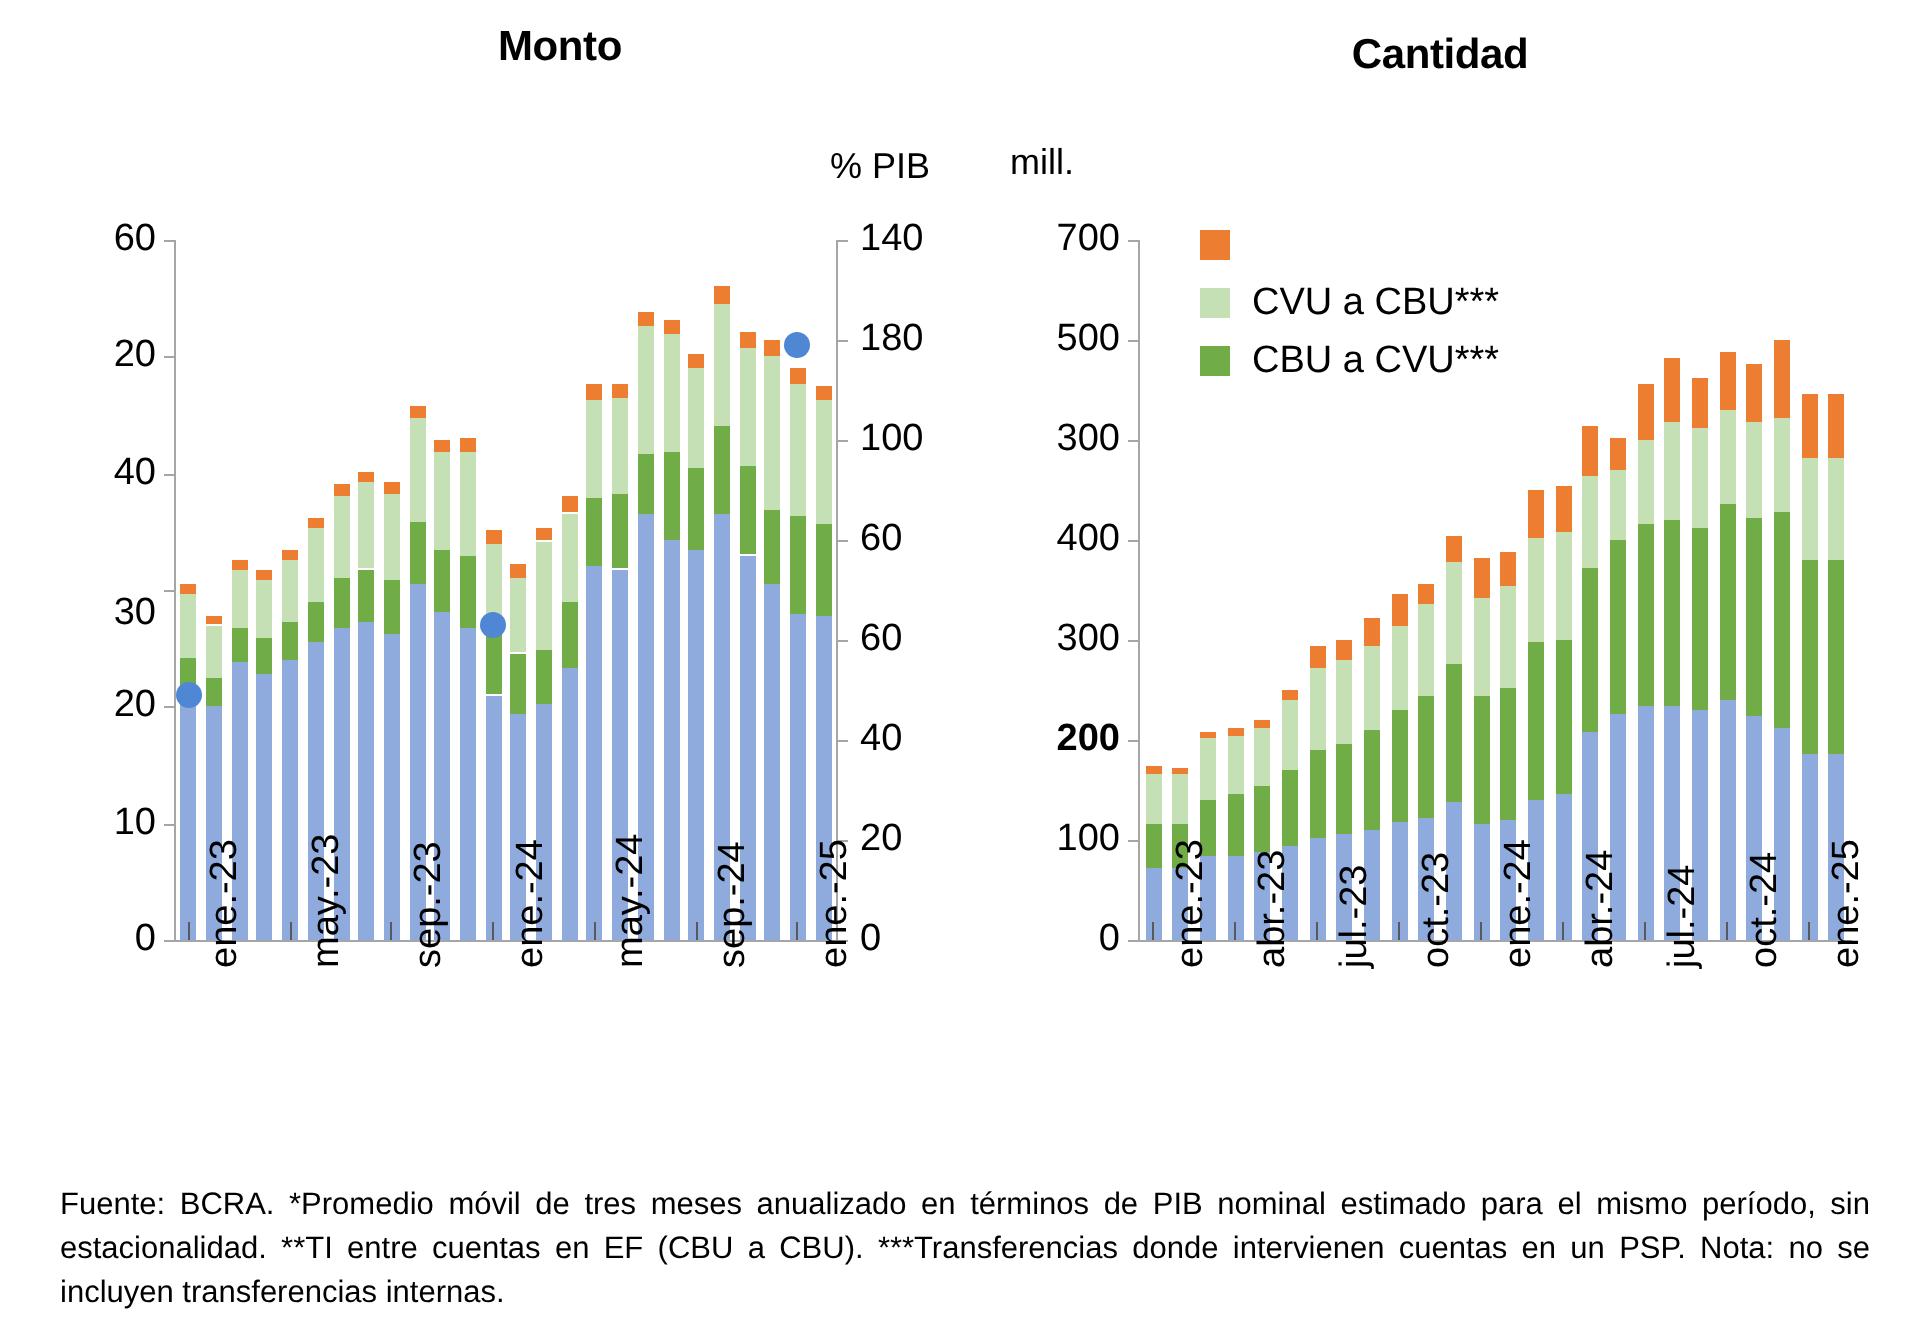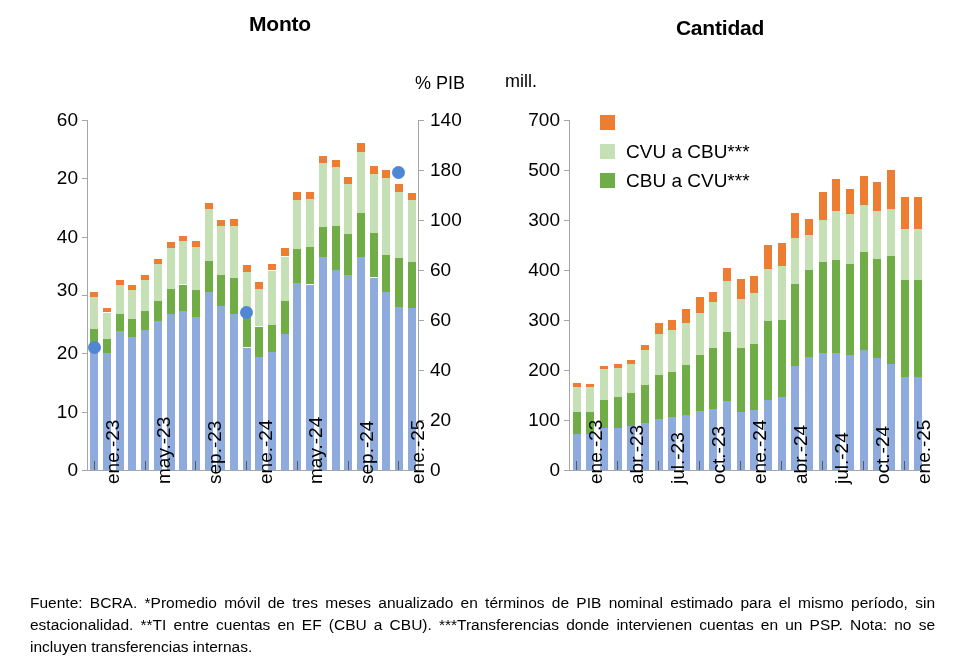--- a/index.html
+++ b/index.html
@@ -126,21 +126,21 @@
   <div class="plot" id="plot-monto" style="left: 88px; top: 120px; width: 330px; height: 350px;">
       <div class="axis-line" style="left: -1px; top: 0px; width: 1px; height: 350px;"></div>
       <div class="axis-line" style="left: -1px; bottom: -1px; width: 332px; height: 1px;"></div>
       <div class="tick" style="left: -6px; top: 350px; width: 6px; height: 1px;"></div>
       <div class="ylabel" style="left: -78px; top: 350px; width: 68px;">0</div>
       <div class="tick" style="left: -6px; top: 291.667px; width: 6px; height: 1px;"></div>
       <div class="ylabel" style="left: -78px; top: 291.667px; width: 68px;">10</div>
       <div class="tick" style="left: -6px; top: 233.333px; width: 6px; height: 1px;"></div>
       <div class="ylabel" style="left: -78px; top: 233.333px; width: 68px;">20</div>
       <div class="tick" style="left: -6px; top: 175px; width: 6px; height: 1px;"></div>
-      <div class="ylabel" style="left: -78px; top: 170px; width: 68px;">30</div>
+      <div class="ylabel" style="left: -78px; top: 187px; width: 68px;">30</div>
       <div class="tick" style="left: -6px; top: 116.667px; width: 6px; height: 1px;"></div>
       <div class="ylabel" style="left: -78px; top: 116.667px; width: 68px;">40</div>
       <div class="tick" style="left: -6px; top: 58.3333px; width: 6px; height: 1px;"></div>
       <div class="ylabel" style="left: -78px; top: 58.3333px; width: 68px;">20</div>
       <div class="tick" style="left: -6px; top: 0px; width: 6px; height: 1px;"></div>
       <div class="ylabel" style="left: -78px; top: 0px; width: 68px;">60</div>
       <div class="axis-line" style="left: 330px; top: 0px; width: 1px; height: 350px;"></div>
       <div class="tick" style="left: 330px; top: 350px; width: 6px; height: 1px;"></div>
       <div class="ylabel-r" style="left: 342px; top: 350px;">0</div>
       <div class="tick" style="left: 330px; top: 300px; width: 6px; height: 1px;"></div>
@@ -332,21 +332,21 @@
       <div class="dot" title="ene.-25: 119" style="left: 310.962px; top: 46px; transform: none; margin-left: -6.5px; background: rgb(79, 135, 212);"></div>
     </div>
   <div class="plot" id="plot-cantidad" style="left: 570px; top: 120px; width: 355px; height: 350px;">
       <div class="axis-line" style="left: -1px; top: 0px; width: 1px; height: 350px;"></div>
       <div class="axis-line" style="left: -1px; bottom: -1px; width: 357px; height: 1px;"></div>
       <div class="tick" style="left: -6px; top: 350px; width: 6px; height: 1px;"></div>
       <div class="ylabel" style="left: -78px; top: 350px; width: 68px;">0</div>
       <div class="tick" style="left: -6px; top: 300px; width: 6px; height: 1px;"></div>
       <div class="ylabel" style="left: -78px; top: 300px; width: 68px;">100</div>
       <div class="tick" style="left: -6px; top: 250px; width: 6px; height: 1px;"></div>
-      <div class="ylabel" style="left: -78px; top: 250px; width: 68px;">200</div>
+      <div class="ylabel" style="left: -78px; top: 250px; width: 68px; font-weight: bold;">200</div>
       <div class="tick" style="left: -6px; top: 200px; width: 6px; height: 1px;"></div>
       <div class="ylabel" style="left: -78px; top: 200px; width: 68px;">300</div>
       <div class="tick" style="left: -6px; top: 150px; width: 6px; height: 1px;"></div>
       <div class="ylabel" style="left: -78px; top: 150px; width: 68px;">400</div>
       <div class="tick" style="left: -6px; top: 100px; width: 6px; height: 1px;"></div>
       <div class="ylabel" style="left: -78px; top: 100px; width: 68px;">300</div>
       <div class="tick" style="left: -6px; top: 50px; width: 6px; height: 1px;"></div>
       <div class="ylabel" style="left: -78px; top: 50px; width: 68px;">500</div>
       <div class="tick" style="left: -6px; top: 0px; width: 6px; height: 1px;"></div>
       <div class="ylabel" style="left: -78px; top: 0px; width: 68px;">700</div>

